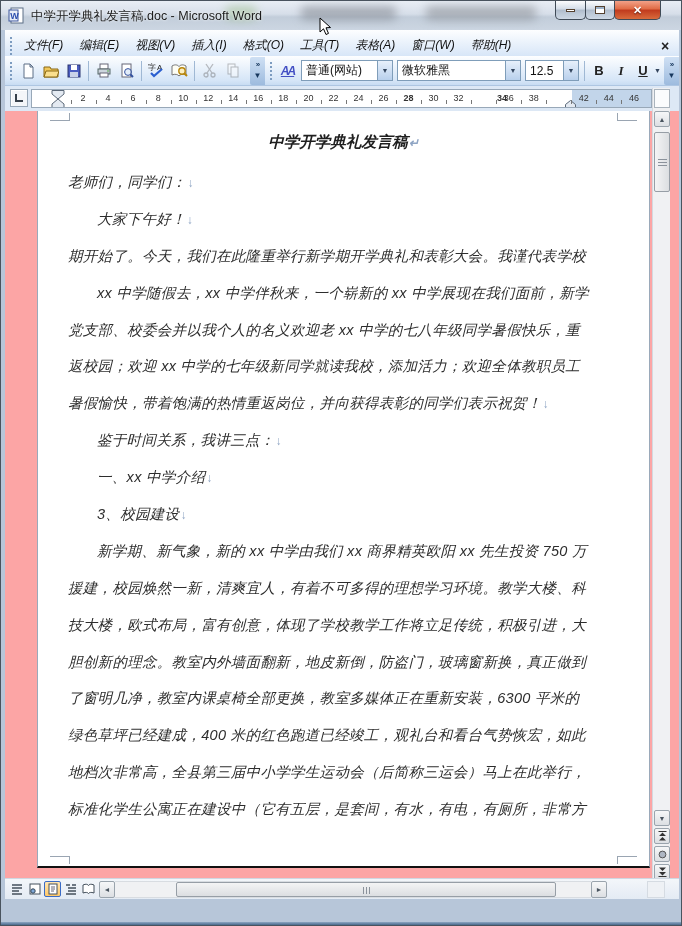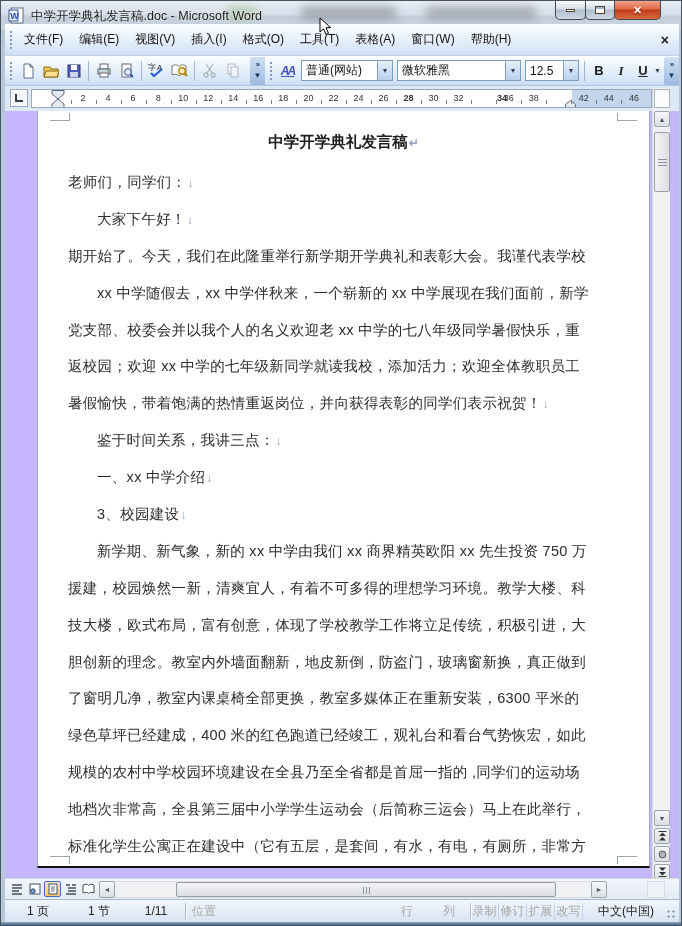--- a/index.html
+++ b/index.html
@@ -16,23 +16,23 @@
   .winbtn{ height:19px; border:1px solid #3f4a56; border-top:none; border-radius:0 0 5px 5px;
     background:linear-gradient(180deg,rgba(255,255,255,.85),rgba(205,215,228,.7) 45%,rgba(160,175,192,.75) 50%,rgba(210,220,232,.8));
     display:flex; align-items:center; justify-content:center; margin-left:-1px;}
   .winbtn.min{width:31px;} .winbtn.max{width:30px;}
   .winbtn.close{ width:47px; background:linear-gradient(180deg,#f2a188,#e06a44 45%,#c03a1d 50%,#d96b3c); }
   .glyph-min{ width:9px; height:3px; background:#fff; border:1px solid #54402e; }
   .glyph-max{ width:10px; height:8px; border:1px solid #54402e; background:#fff; box-shadow:inset 0 2px 0 #9fb3c8;}
   .glyph-close{ color:#fff; font-size:11px; font-weight:bold; text-shadow:0 1px 1px #5e1505; }
 
   
-  .menubar{ position:absolute; left:4px; top:23px; width:674px; height:32px;
+  .menubar{ position:absolute; left:4px; top:29px; width:674px; height:32px;
     background:linear-gradient(180deg,#fdfeff,#d9e7f8 80%,#cfe0f4); border-bottom:1px solid #c2d3e8;
-    display:flex; align-items:center; }
+    display:flex; align-items:center;font-style:italic; }
   .grip{ width:5px; height:70%; margin:0 3px;
     background-image:radial-gradient(circle,#7d9cc0 1px,rgba(0,0,0,0) 1.3px); background-size:4px 4px; background-position:1px 1px;}
   .menu-item{ font-size:12px; color:#111; padding:4px 8px; white-space:nowrap; }
   .menubar .doc-close{ margin-left:auto; margin-right:10px; font-size:14px; color:#222; font-weight:bold; }
 
   
   .toolbarrow{ position:absolute; left:4px; top:55px; width:674px; height:30px;
     background:linear-gradient(180deg,#fdfeff,#d5e5f7 85%,#c8dcf2); border-bottom:1px solid #aec6e2; display:flex;}
   .tb{ display:flex; align-items:center; height:100%; }
   .tb.std{ width:277px; }
@@ -62,21 +62,21 @@
     border:1px solid #98a8b8; box-shadow:inset 1px 1px 0 #fff; display:flex; align-items:center; justify-content:center;}
   .tabsel .L{ width:8px; height:8px; border-left:2px solid #37404a; border-bottom:2px solid #37404a; }
   .ruler-band{ position:absolute; left:26px; top:3px; width:621px; height:19px; background:#fff;
     border:1px solid #98a8b8; overflow:hidden; }
   .rshade{ position:absolute; left:540px; top:0; bottom:0; right:0; background:#c2d5ea; }
   .rnum{ position:absolute; top:3px; transform:translateX(-50%); font-size:9px; color:#333; }
   .rtick{ position:absolute; bottom:3px; width:1px; height:4px; background:#777; }
   .marker{ position:absolute; }
 
   
-  .docarea{ position:absolute; left:4px; top:110px; width:674px; height:767px; background:#c4b5fd; overflow:hidden;}
+  .docarea{ position:absolute; left:4px; top:110px; width:674px; height:767px; background:#fca5a5; overflow:hidden;font-style:italic;}
   .page{ position:absolute; left:32px; top:-1px; width:613px; height:758px; background:#fff;
     border:1px solid #9aa9ba; border-bottom:2px solid #111; }
   .crop{ position:absolute; width:20px; height:8px; }
   .crop.tl{ left:12px; top:2px; border-right:1px solid #9aa5b2; border-bottom:1px solid #9aa5b2;}
   .crop.tr{ right:12px; top:2px; border-left:1px solid #9aa5b2; border-bottom:1px solid #9aa5b2;}
   .crop.bl{ left:12px; bottom:2px; border-right:1px solid #9aa5b2; border-top:1px solid #9aa5b2;}
   .crop.br{ right:12px; bottom:2px; border-left:1px solid #9aa5b2; border-top:1px solid #9aa5b2;}
   .doc-title{ margin-top:9px; height:44px; line-height:44px; text-align:center; font-size:15.5px;
     font-weight:bold; color:#1f1f1f; white-space:nowrap; }
   .doc-lines{ padding:0 26px 0 30px; }
@@ -348,21 +348,20 @@
           <div class="doc-line"><span>暑假愉快，带着饱满的热情重返岗位，并向获得表彰的同学们表示祝贺！</span><span class="pmark">↓</span></div>
           <div class="doc-line ind"><span>鉴于时间关系，我讲三点：</span><span class="pmark">↓</span></div>
           <div class="doc-line ind"><span>一、xx 中学介绍</span><span class="pmark">↓</span></div>
           <div class="doc-line ind"><span>3、校园建设</span><span class="pmark">↓</span></div>
           <div class="doc-line ind"><span>新学期、新气象，新的 xx 中学由我们 xx 商界精英欧阳 xx 先生投资 750 万</span></div>
           <div class="doc-line"><span>援建，校园焕然一新，清爽宜人，有着不可多得的理想学习环境。教学大楼、科</span></div>
           <div class="doc-line"><span>技大楼，欧式布局，富有创意，体现了学校教学工作将立足传统，积极引进，大</span></div>
           <div class="doc-line"><span>胆创新的理念。教室内外墙面翻新，地皮新倒，防盗门，玻璃窗新换，真正做到</span></div>
           <div class="doc-line"><span>了窗明几净，教室内课桌椅全部更换，教室多媒体正在重新安装，6300 平米的</span></div>
           <div class="doc-line"><span>绿色草坪已经建成，400 米的红色跑道已经竣工，观礼台和看台气势恢宏，如此</span></div>
-          <div class="doc-line"><span>规模的农村中学校园环境建设在全县乃至全省都是首屈一指的 ,同学们的运动场</span></div>
           <div class="doc-line"><span>地档次非常高，全县第三届中小学学生运动会（后简称三运会）马上在此举行，</span></div>
           <div class="doc-line"><span>标准化学生公寓正在建设中（它有五层，是套间，有水，有电，有厕所，非常方</span></div>
         </div>
     </div>
   </div>
 
   <div class="vscroll">
     <div class="splitbox"></div>
     <div class="sbtn" style="top:23px;">▲</div>
     <div class="vthumb">
@@ -423,37 +422,19 @@
       <div class="htrack">
         <div class="hthumb">
             <div class="g"></div>
           </div>
       </div>
       <div class="hbtn">►</div>
     </div>
     <div class="hcorner"></div>
   </div>
 
-  <div class="statusbar">
-    <span class="sb-cell" style="width:66px;">1 页</span>
-    <span class="sb-cell" style="width:56px;">1 节</span>
-    <span class="sb-cell" style="width:58px;">1/11</span>
-    <div class="sb-sep"></div>
-    <span class="sb-cell dim" style="width:200px;text-align:left;padding-left:6px;">位置</span>
-    <span class="sb-cell dim" style="width:42px;">行</span>
-    <span class="sb-cell dim" style="width:42px;">列</span>
-    <div class="sb-sep"></div>
-    <div id="sb-modes" style="display:flex;">
-        <span class="mode-cell">录制</span>
-        <span class="mode-cell">修订</span>
-        <span class="mode-cell">扩展</span>
-        <span class="mode-cell">改写</span>
-      </div>
-    <span class="sb-cell" style="width:86px;">中文(中国)</span>
-    <div class="sb-grip"></div>
-  </div>
 
   <div class="bottomglass"></div>
 
   <svg class="cursor" width="14" height="20" viewBox="0 0 14 20">
     <path d="M1,1 L1,15 L4.5,11.8 L7,17.5 L9.5,16.4 L7,10.8 L11.5,10.5 Z" fill="#fff" stroke="#000" stroke-width="1"></path>
   </svg>
 </div>
 
 </body></html>

